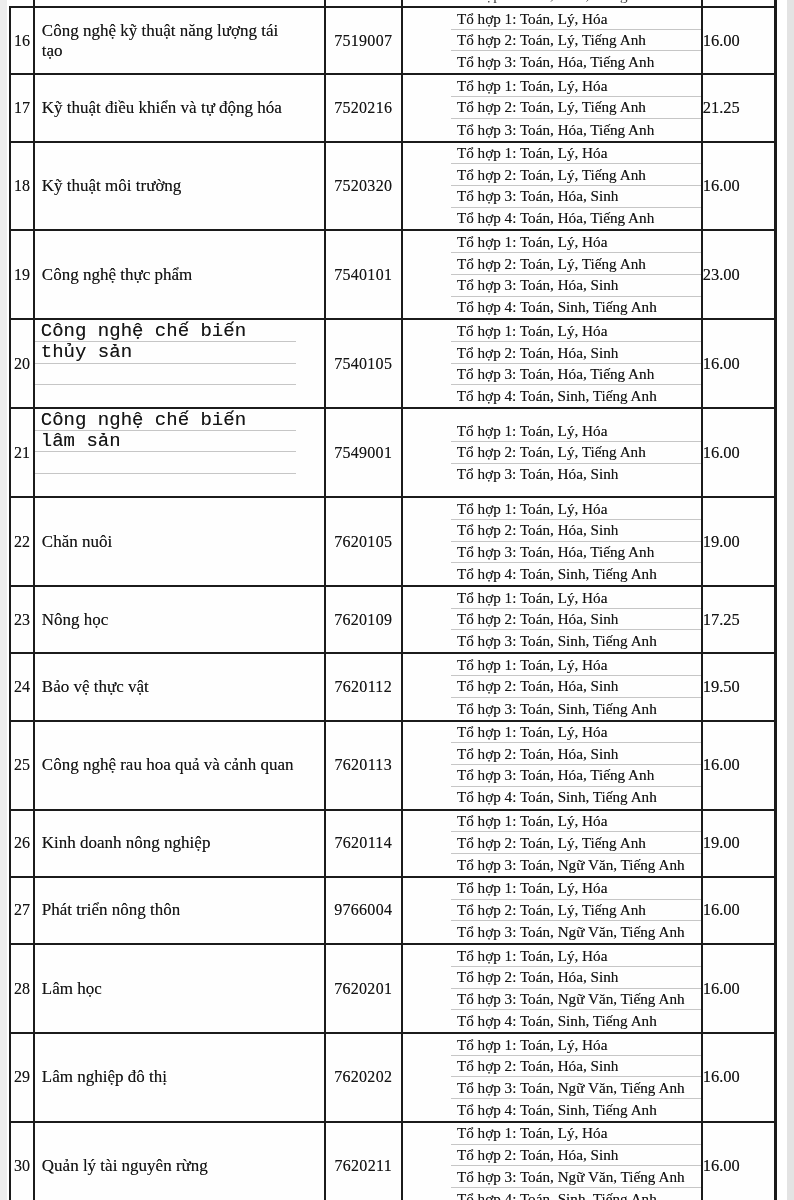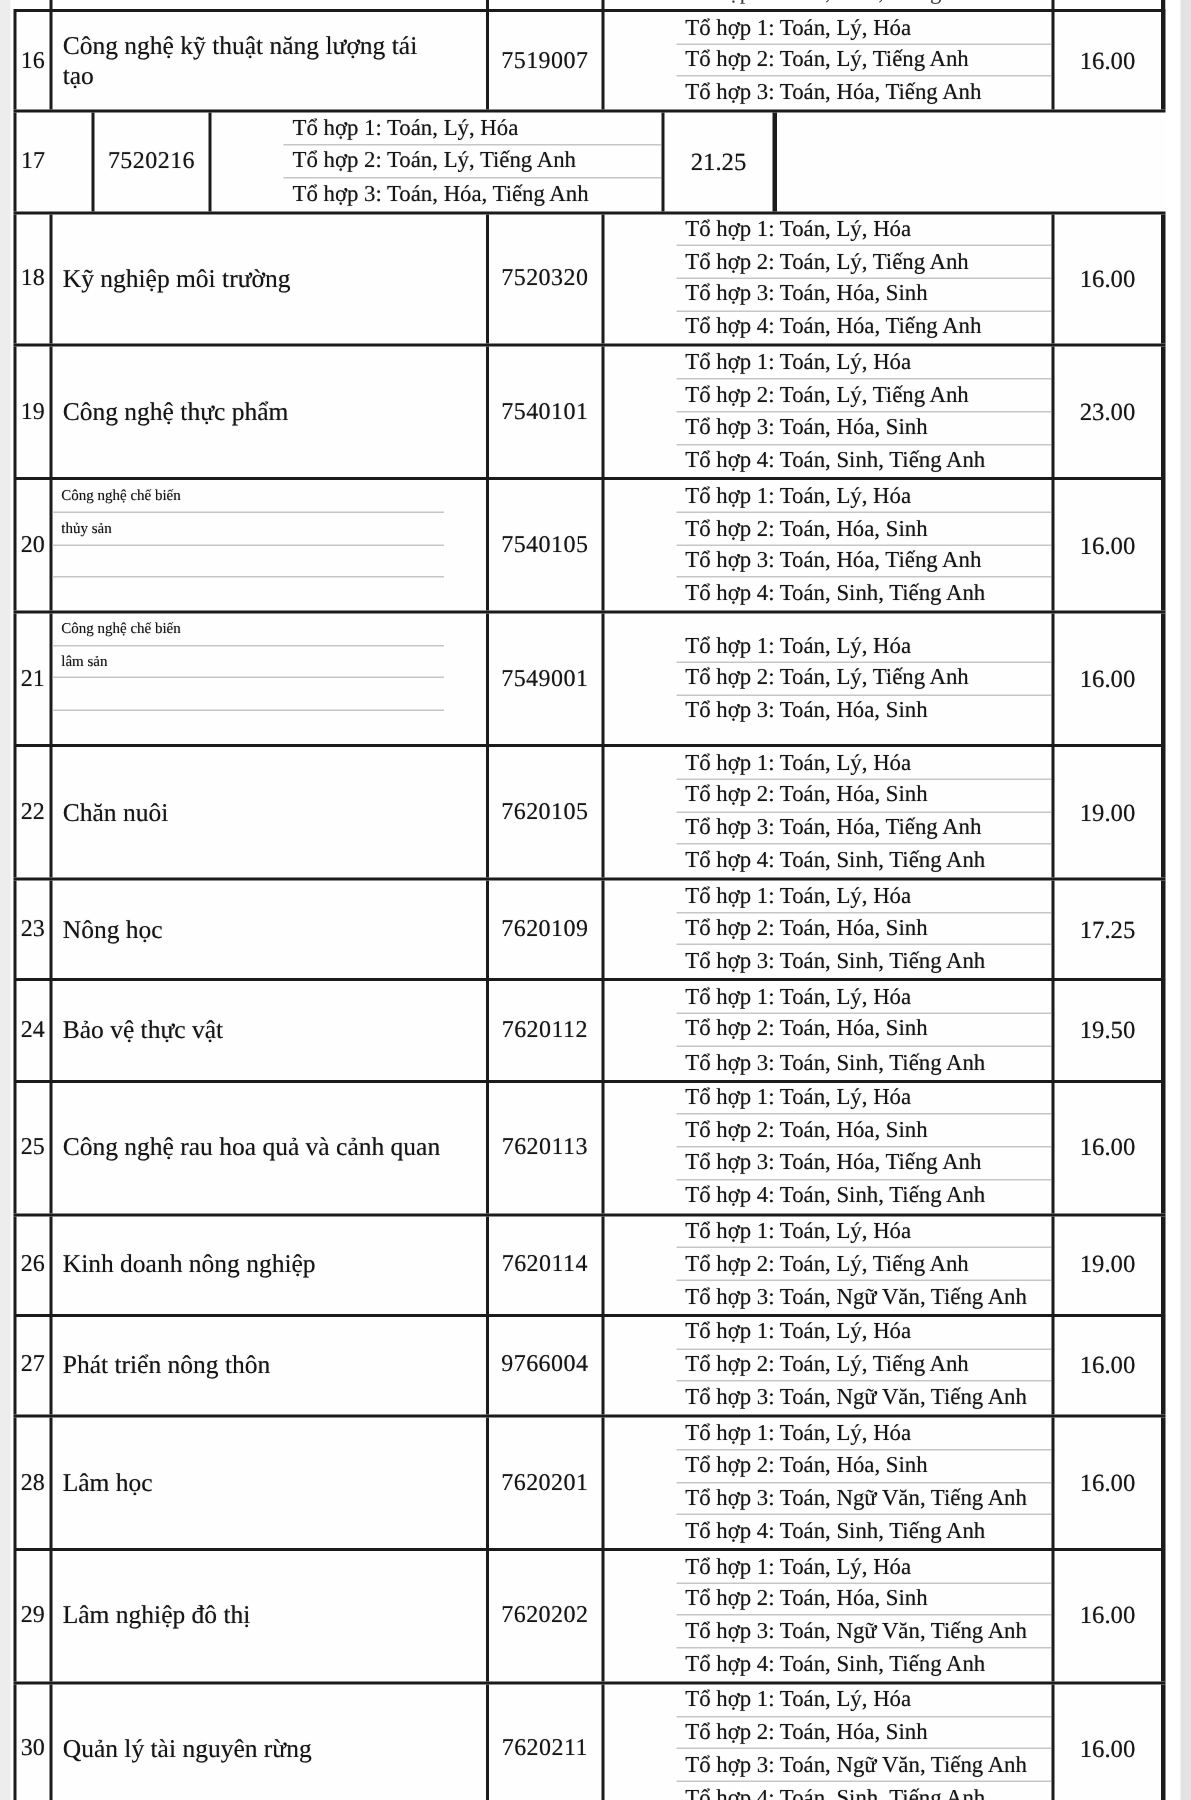--- a/index.html
+++ b/index.html
@@ -35,34 +35,34 @@
   .cell{
     box-sizing:border-box;
     border-left:2px solid #1b1b1b;
     overflow:hidden;
   }
   .cell.stt{width:24px;display:flex;align-items:center;justify-content:center;font-size:16px;}
   .cell.name{width:265px;}
   .cell.name.centered{display:flex;align-items:center;padding-left:7px;font-size:17px;}
   .cell.code{width:78px;display:flex;align-items:center;justify-content:center;font-size:16px;letter-spacing:.3px;margin-left:28px;}
   .cell.tohop{width:302px;display:flex;flex-direction:column;justify-content:center;padding-left:48px;}
-  .cell.score{width:77px;border-right:3px solid #1b1b1b;display:flex;align-items:center;justify-content:center;font-size:16.5px;}
+  .cell.score{width:77px;border-right:3px solid #1b1b1b;display:flex;align-items:center;justify-content:flex-start;font-size:16.5px;}
   .partial .cell{border-left-color:#1b1b1b;height:6px;}
   .partial .cell.stt{border-left-color:transparent;}
   .tline,.name-slot{
     box-sizing:border-box;
     height:21.6px;
     display:flex;align-items:center;
     padding-left:6px;
     font-size:15.2px;
     border-bottom:1px solid #c6c6c6;
     white-space:nowrap;
   }
   .tline:last-child,.name-slot:last-child{border-bottom:none;}
-  .name-slot{font-size:10px;}
+  .name-slot{font-size:19px;font-family:Liberation Mono, monospace;}
   .txt,.tline span,.name-slot span{
     text-shadow:0 0 .6px rgba(25,25,25,.55);
   }
   .partial-frag{
     display:block;
     margin-top:-16px;
     padding-left:6px;
     font-size:15.2px;
     white-space:nowrap;
     color:#3a3a3a;
@@ -109,20 +109,23 @@
           </div>
         </div>
     <div class="cell score">
       <span class="txt">16.00</span>
     </div>
   </div>
       <div class="row" style="height: 67.3px;">
     <div class="cell stt">
       <span class="txt">17</span>
     </div>
+    <div class="cell name centered">
+          <span class="txt">Kỹ thuật điều khiển và tự động hóa</span>
+        </div>
     <div class="cell code">
       <span class="txt">7520216</span>
     </div>
     <div class="cell tohop">
           <div class="tline">
             <span>Tổ hợp 1: Toán, Lý, Hóa</span>
           </div>
           <div class="tline">
             <span>Tổ hợp 2: Toán, Lý, Tiếng Anh</span>
           </div>
@@ -132,21 +135,21 @@
         </div>
     <div class="cell score">
       <span class="txt">21.25</span>
     </div>
   </div>
       <div class="row" style="height: 88.9px;">
     <div class="cell stt">
       <span class="txt">18</span>
     </div>
     <div class="cell name centered">
-          <span class="txt">Kỹ nghiệp môi trường</span>
+          <span class="txt">Kỹ thuật môi trường</span>
         </div>
     <div class="cell code">
       <span class="txt">7520320</span>
     </div>
     <div class="cell tohop">
           <div class="tline">
             <span>Tổ hợp 1: Toán, Lý, Hóa</span>
           </div>
           <div class="tline">
             <span>Tổ hợp 2: Toán, Lý, Tiếng Anh</span>

